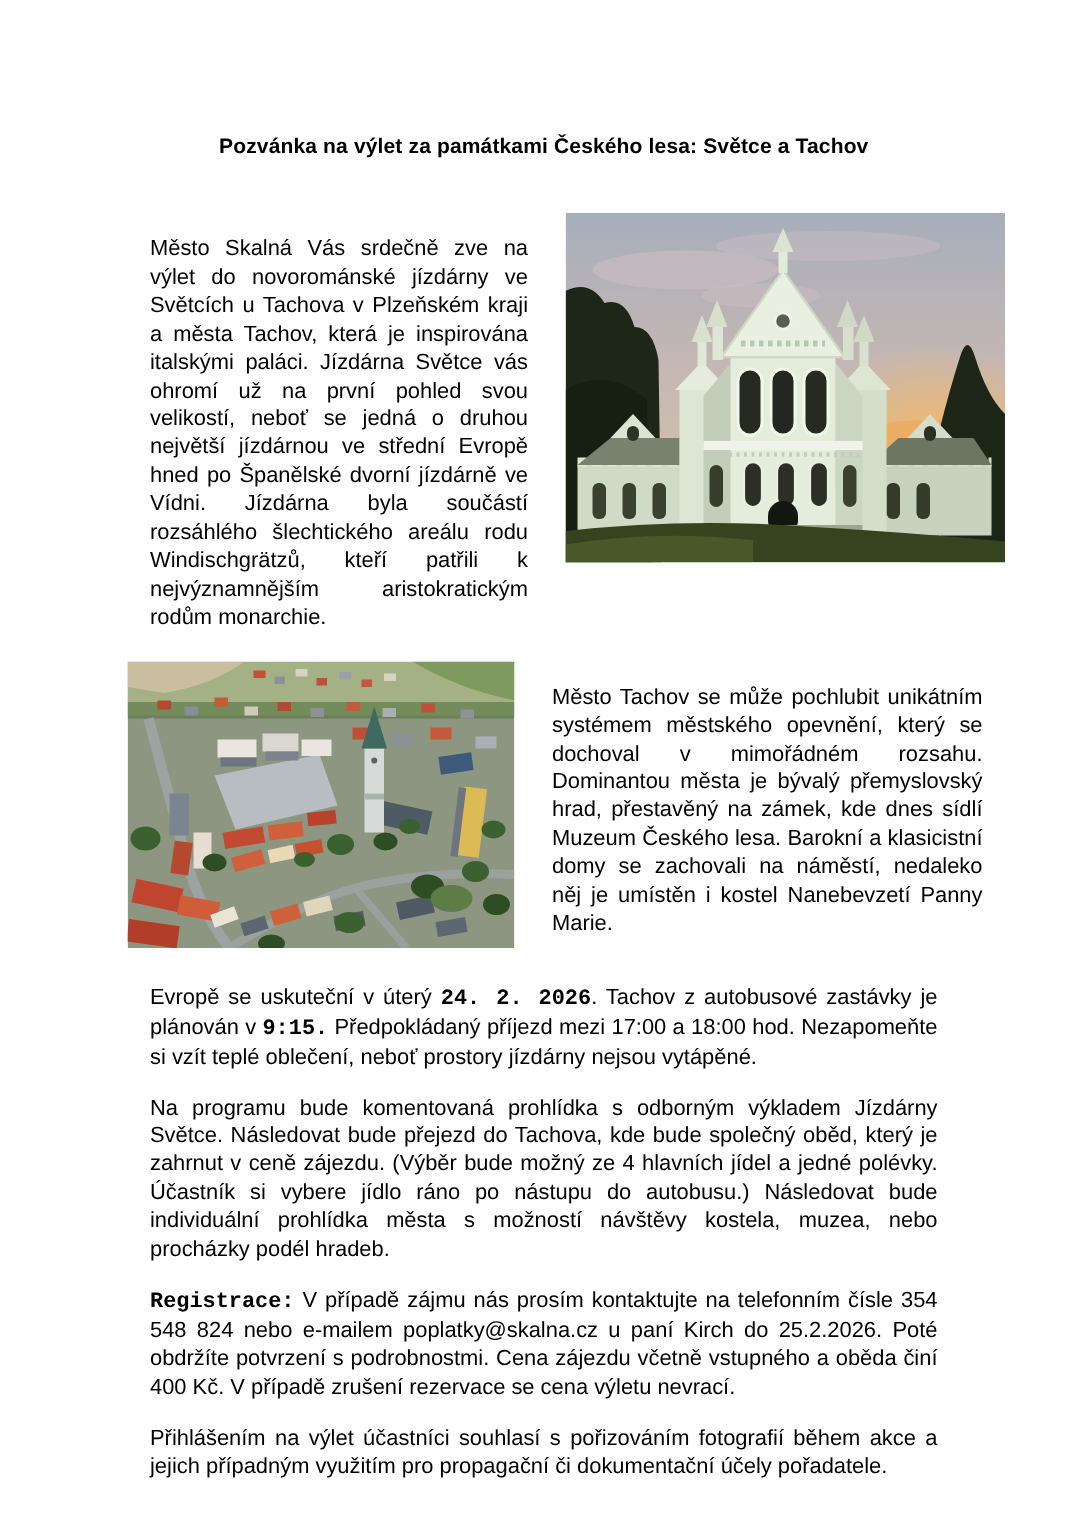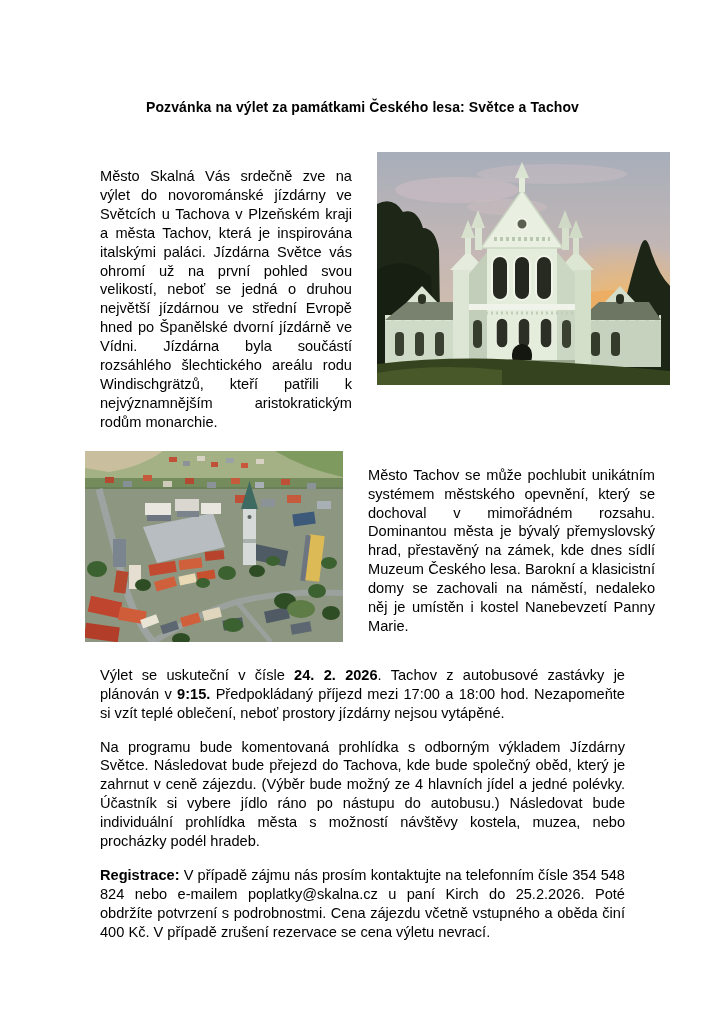--- a/index.html
+++ b/index.html
@@ -4,21 +4,21 @@
 <style>
   html,body { margin:0; padding:0; background:#ffffff; }
   .page {
     position:relative;
     width:724px; height:1024px;
     background:#ffffff;
     font-family:"Liberation Sans", sans-serif;
     color:#000000;
     overflow:hidden;
   }
-  .content { position:absolute; left:85px; top:12px; width:555px; }
+  .content { position:absolute; left:85px; top:2px; width:555px; }
   .doc-title {
     font-size:14px; font-weight:bold; text-align:center;
     margin:87px 0 0 0; letter-spacing:0.1px;
   }
   .row { display:flex; }
   .section-svetce { margin-top:37px; gap:10px; }
   .section-tachov { margin-top:4px; gap:10px; }
   .body-text {
     font-size:14.6px; line-height:18.9px;
     text-align:justify; margin:15px;
@@ -26,21 +26,21 @@
   .col-left  { width:252px; flex:none; }
   .col-right { width:287px; flex:none; }
   .photo { flex:none; overflow:hidden; }
   .photo-svetce { width:293px; height:233px; }
   .photo-tachov { width:258px; height:191px; }
   .photo svg { display:block; }
   .p-schedule     { margin-top:15px; }
   .p-program      { margin-top:11px; }
   .p-registration { margin-top:11px; }
   .p-consent      { margin-top:11px; }
-  b { font-weight:bold; }
+  b { font-weight:bold;font-family:Liberation Mono, monospace; }
 </style>
 </head>
 <body>
 
 <div class="page">
   <div class="content">
 
     <h1 class="doc-title">Pozvánka na výlet za památkami Českého lesa: Světce a Tachov</h1>
 
     <div class="row section-svetce">
@@ -231,21 +231,22 @@
             <ellipse cx="118" cy="132" rx="7" ry="5" fill="#3c6130"></ellipse>
             <ellipse cx="244" cy="112" rx="8" ry="6" fill="#3c6130"></ellipse>
             <ellipse cx="96" cy="188" rx="9" ry="6" fill="#2e4d24"></ellipse>
           </g>
         </svg>
       </div>
 
       <p class="body-text col-right">Město Tachov se může pochlubit unikátním systémem městského opevnění, který se dochoval v mimořádném rozsahu. Dominantou města je bývalý přemyslovský hrad, přestavěný na zámek, kde dnes sídlí Muzeum Českého lesa. Barokní a klasicistní domy se zachovali na náměstí, nedaleko něj je umístěn i kostel Nanebevzetí Panny Marie.</p>
     </div>
 
-    <p class="body-text p-schedule"><span>Výlet se uskuteční v čísle </span><b>24. 2. 2026</b><span>. Tachov z autobusové zastávky je plánován v </span><b>9:15.</b><span> Předpokládaný příjezd mezi 17:00 a 18:00 hod. Nezapomeňte si vzít teplé oblečení, neboť prostory jízdárny nejsou vytápěné.</span></p>
+    <p class="body-text p-schedule"><span>Evropě se uskuteční v úterý </span><b>24. 2. 2026</b><span>. Tachov z autobusové zastávky je plánován v </span><b>9:15.</b><span> Předpokládaný příjezd mezi 17:00 a 18:00 hod. Nezapomeňte si vzít teplé oblečení, neboť prostory jízdárny nejsou vytápěné.</span></p>
 
     <p class="body-text p-program">Na programu bude komentovaná prohlídka s odborným výkladem Jízdárny Světce. Následovat bude přejezd do Tachova, kde bude společný oběd, který je zahrnut v ceně zájezdu. (Výběr bude možný ze 4 hlavních jídel a jedné polévky. Účastník si vybere jídlo ráno po nástupu do autobusu.) Následovat bude individuální prohlídka města s možností návštěvy kostela, muzea, nebo procházky podél hradeb.</p>
 
     <p class="body-text p-registration"><b>Registrace:</b><span> V případě zájmu nás prosím kontaktujte na telefonním čísle 354 548 824 nebo e-mailem poplatky@skalna.cz u paní Kirch do 25.2.2026. Poté obdržíte potvrzení s podrobnostmi. Cena zájezdu včetně vstupného a oběda činí 400 Kč. V případě zrušení rezervace se cena výletu nevrací.</span></p>
 
+    <p class="body-text p-consent">Přihlášením na výlet účastníci souhlasí s pořizováním fotografií během akce a jejich případným využitím pro propagační či dokumentační účely pořadatele.</p>
 
   </div>
 </div>
 
 </body></html>

